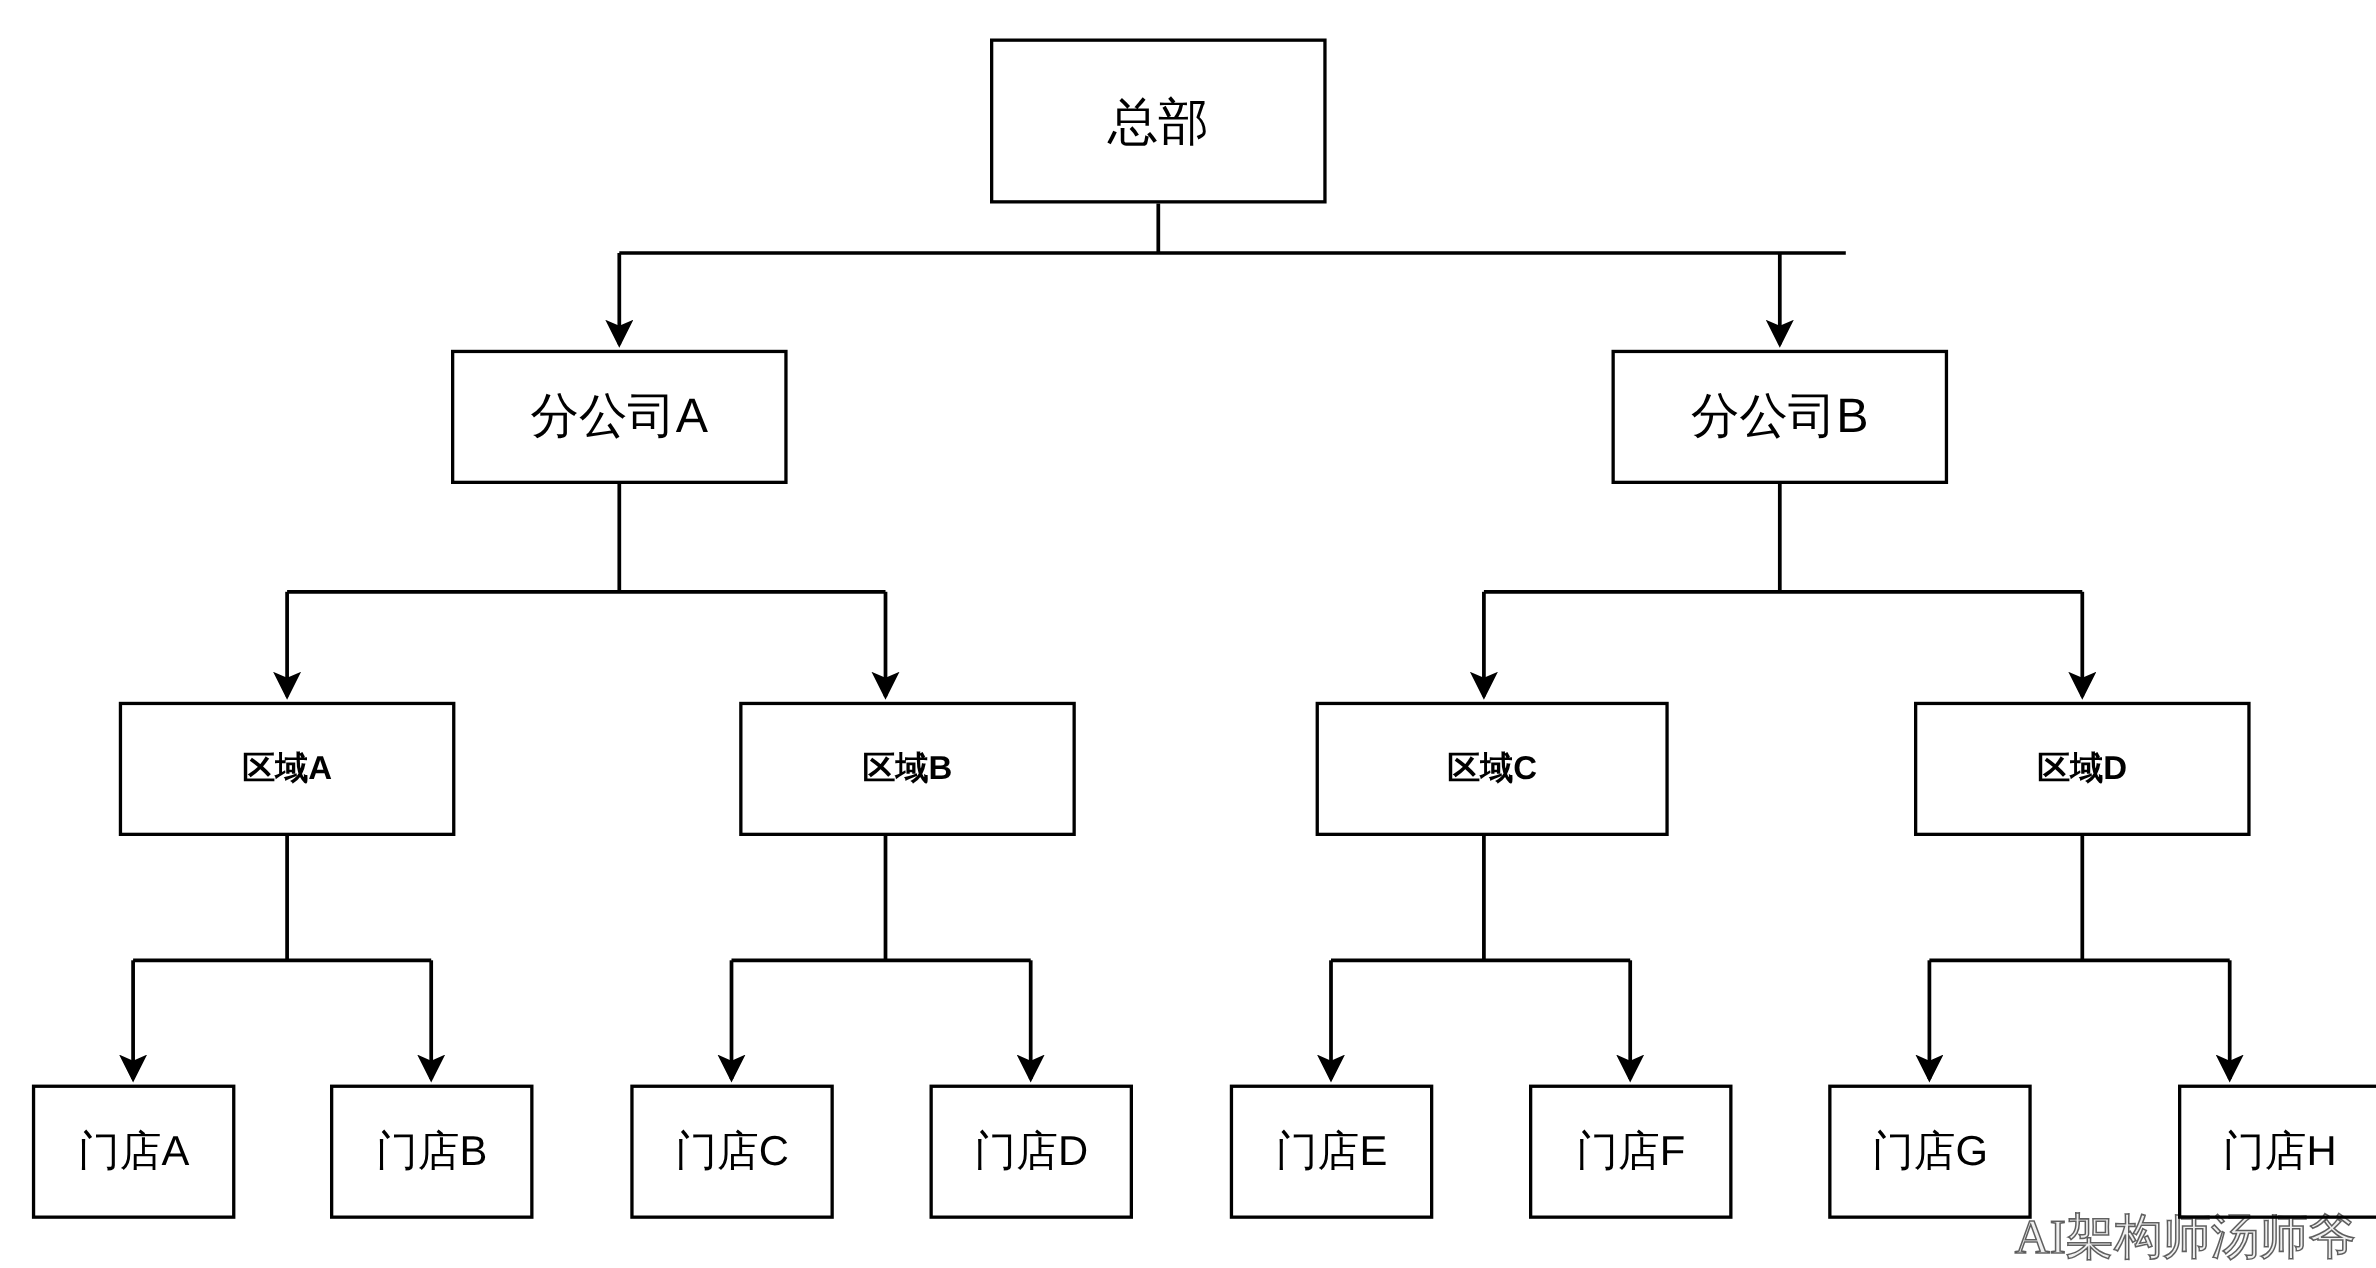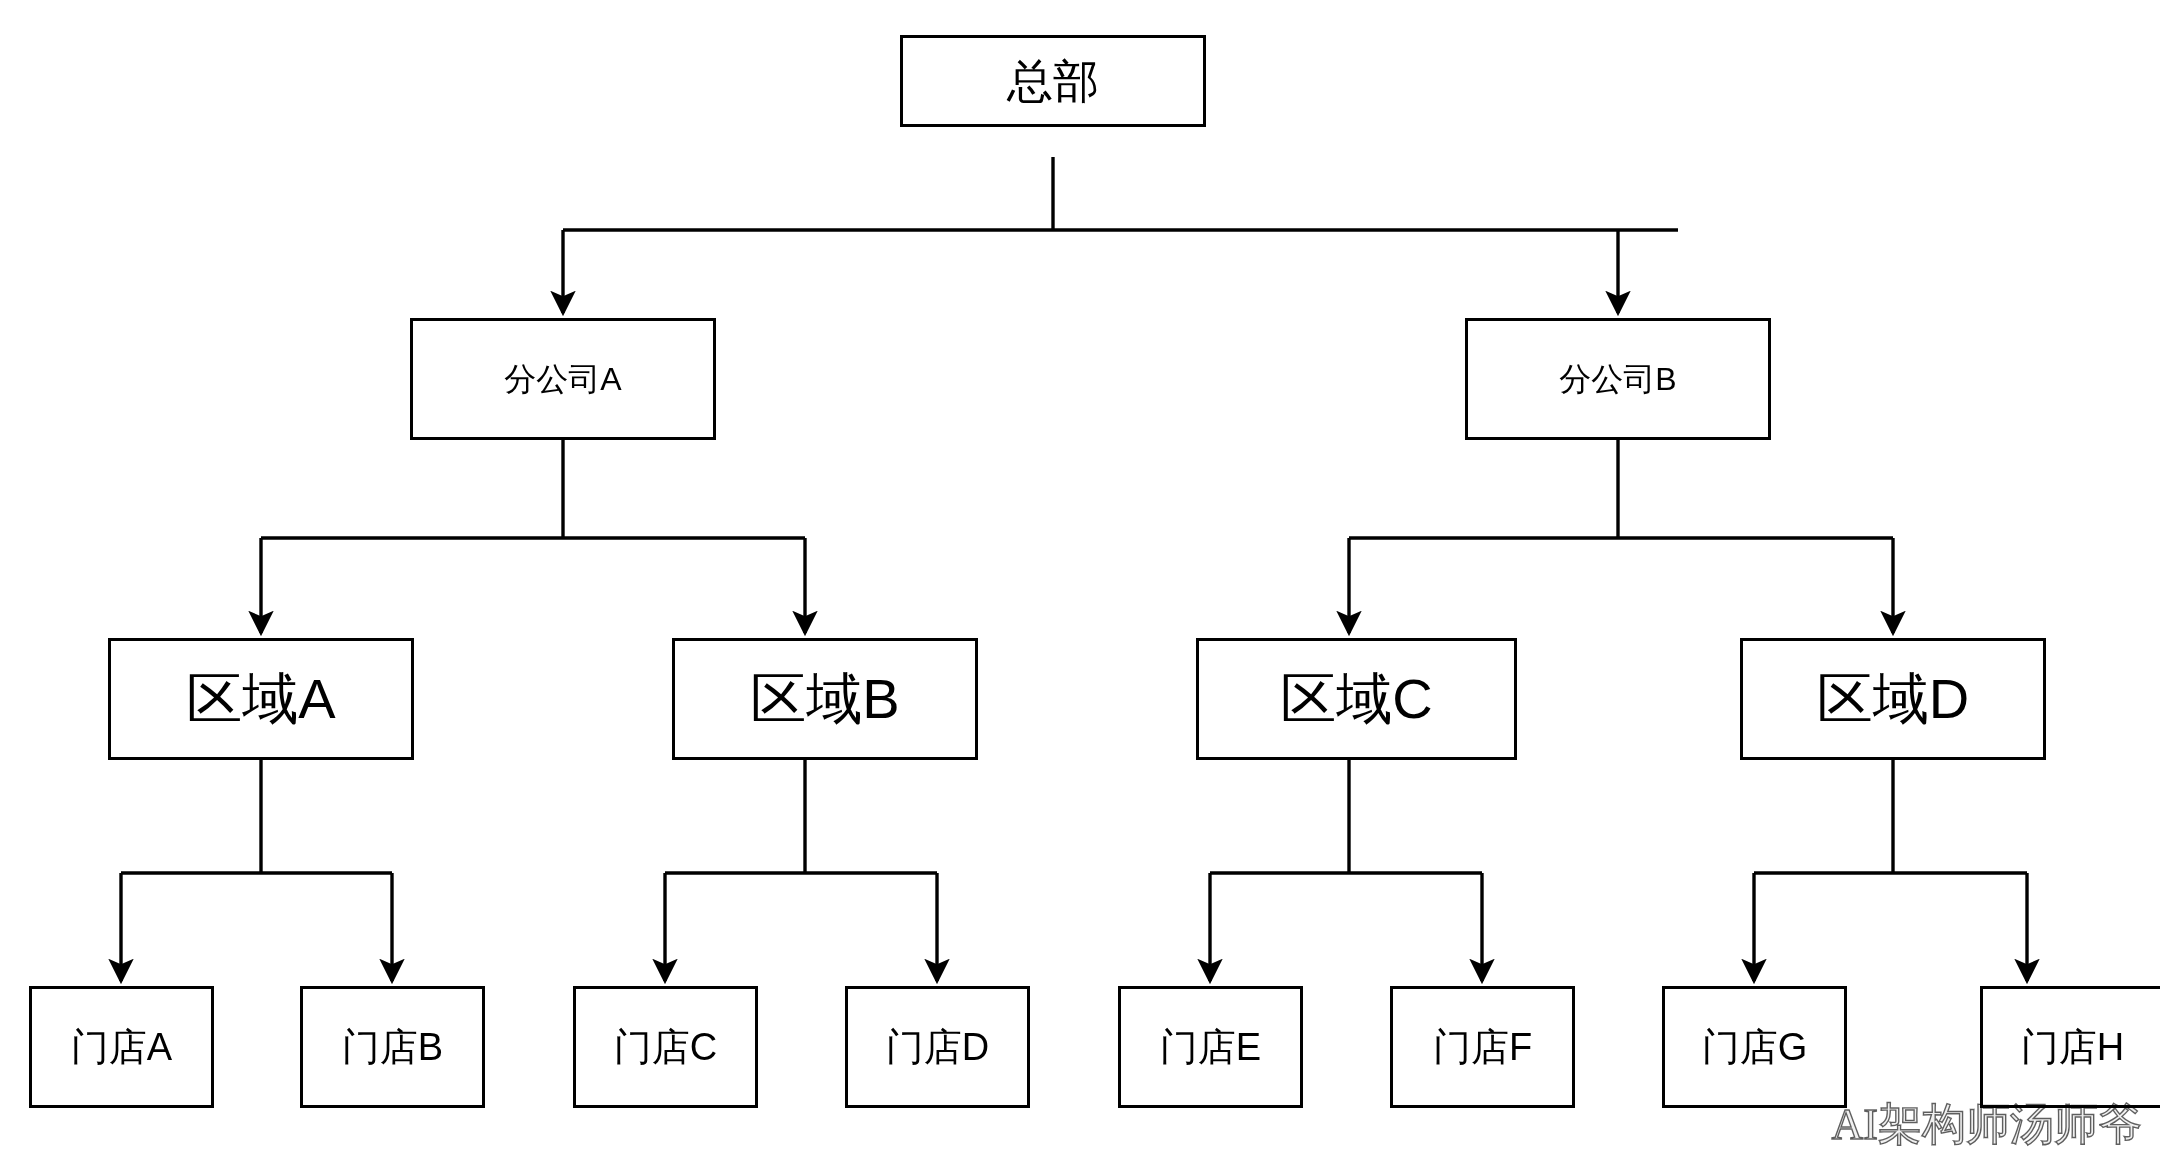--- a/index.html
+++ b/index.html
@@ -33,26 +33,26 @@
     align-items: center;
     justify-content: center;
     z-index: 2;
   }
   .node-label {
     color: #000000;
     white-space: nowrap;
     line-height: 1;
   }
   .lvl-root  { font-size: 46px; }
-  .lvl-two   { font-size: 32px; }
-  .lvl-three { font-size: 56px; }
+  .lvl-two   { font-size: 44px; }
+  .lvl-three { font-size: 30px; font-weight: bold; }
   .lvl-leaf  { font-size: 38px; }
 
   
-  #n-hq { left: 900px; top: 35px; width: 306px; height: 92px; }
+  #n-hq { left: 900px; top: 35px; width: 306px; height: 150px; }
 
   
   #n-br-a { left: 410px;  top: 318px; width: 306px; height: 122px; }
   #n-br-b { left: 1465px; top: 318px; width: 306px; height: 122px; }
 
   
   #n-rg-a { left: 108px;  top: 638px; width: 306px; height: 122px; }
   #n-rg-b { left: 672px;  top: 638px; width: 306px; height: 122px; }
   #n-rg-c { left: 1196px; top: 638px; width: 321px; height: 122px; }
   #n-rg-d { left: 1740px; top: 638px; width: 306px; height: 122px; }

